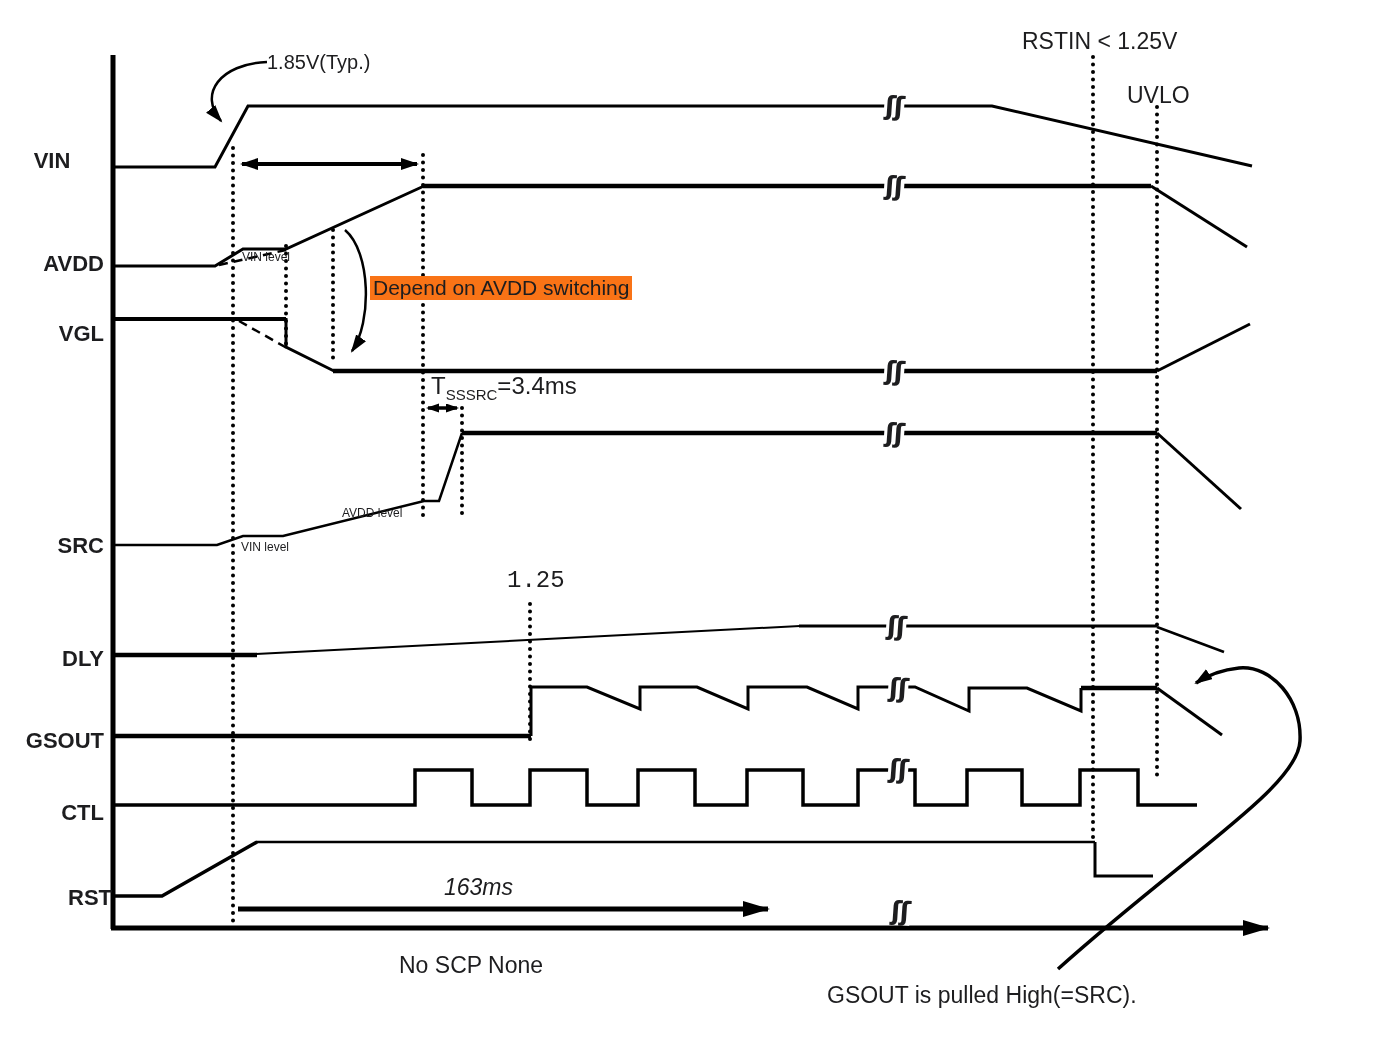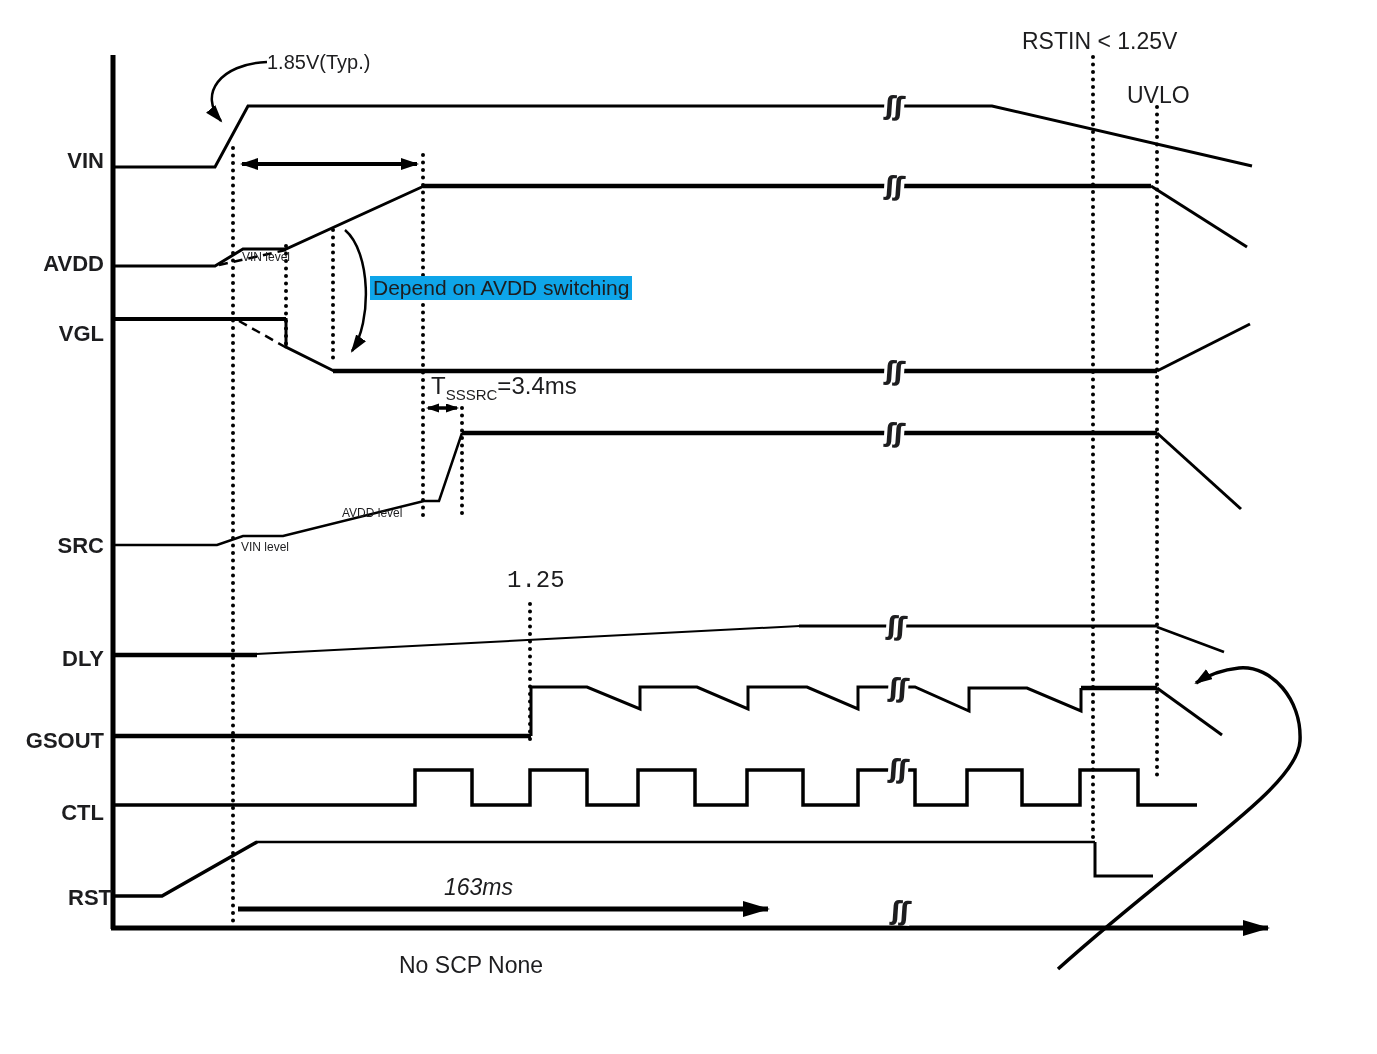--- a/index.html
+++ b/index.html
@@ -13,21 +13,21 @@
        font-weight:bold;font-size:22px;line-height:26px;}
   .ann{font-size:23px;line-height:26px;}
   .small{font-size:12px;line-height:15px;margin-top:25px;}
   .tlabel{font-size:24px;line-height:28px;}
   .tlabel .subs{font-size:15px;vertical-align:-6px;letter-spacing:0;}
   .brk{
     position:absolute;transform:translate(-50%,-50%) rotate(4deg);
     font-family:"DejaVu Sans",sans-serif;font-size:26px;font-weight:700;
     line-height:26px;letter-spacing:-2px;background:#fff;padding:1px 1px;
   }
-  .whitebg{background:#0ea5e9;padding:0 3px;text-align:center;}
+  .whitebg{background:#f97316;padding:0 3px;text-align:center;}
   .footnote{font-size:23px;line-height:34px;}
 </style>
 </head>
 <body>
 
 <div class="stage">
 
   <svg width="1377" height="1054" viewBox="0 0 1377 1054">
     <defs>
       <marker id="arrowBig" markerUnits="userSpaceOnUse" markerWidth="28" markerHeight="18" refX="25" refY="8" orient="auto">
@@ -123,21 +123,21 @@
 
   <span class="brk" style="left:894px;top:106px;">ʃʃ</span>
   <span class="brk" style="left:894px;top:186px;">ʃʃ</span>
   <span class="brk" style="left:894px;top:371px;">ʃʃ</span>
   <span class="brk" style="left:894px;top:433px;">ʃʃ</span>
   <span class="brk" style="left:896px;top:626px;">ʃʃ</span>
   <span class="brk" style="left:898px;top:688px;">ʃʃ</span>
   <span class="brk" style="left:898px;top:769px;">ʃʃ</span>
   <span class="brk" style="left:900px;top:911px;">ʃʃ</span>
 
-  <span class="sig" style="top:148px;">VIN</span>
+  <span class="sig" style="top:148px;text-align:center;">VIN</span>
   <span class="sig" style="top:251px;">AVDD</span>
   <span class="sig" style="top:321px;">VGL</span>
   <span class="sig" style="top:533px;">SRC</span>
   <span class="sig" style="top:646px;">DLY</span>
   <span class="sig" style="top:728px;">GSOUT</span>
   <span class="sig" style="top:800px;">CTL</span>
   <span class="sig" style="top:885px;padding-left:8px;">RST</span>
 
   <span class="lbl" style="left:267px;top:51px;font-size:20px;text-align:center;">1.85V(Typ.)</span>
 
@@ -156,15 +156,16 @@
 
   <span class="lbl small" style="left:241px;top:515px;">VIN level</span>
 
   <span class="lbl" style="left:507px;top:567px;font-size:24px;font-family:Liberation Mono, monospace;">1.25</span>
 
   <span class="lbl ann" style="left:444px;top:874px;font-style:italic;">163ms</span>
 
   <span class="lbl ann" style="left:399px;top:952px;">No SCP None</span>
 
   <div class="lbl footnote" style="left:827px;top:978px;">
+    <div>GSOUT is pulled High(=SRC).</div>
   </div>
 
 </div>
 
 </body></html>

